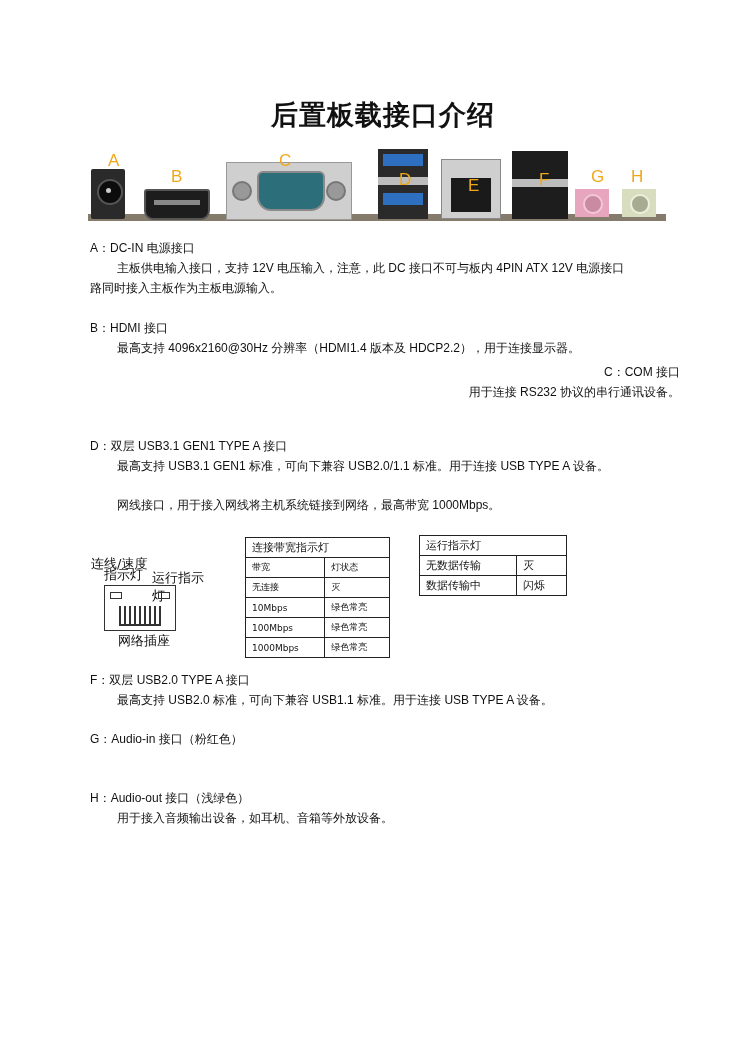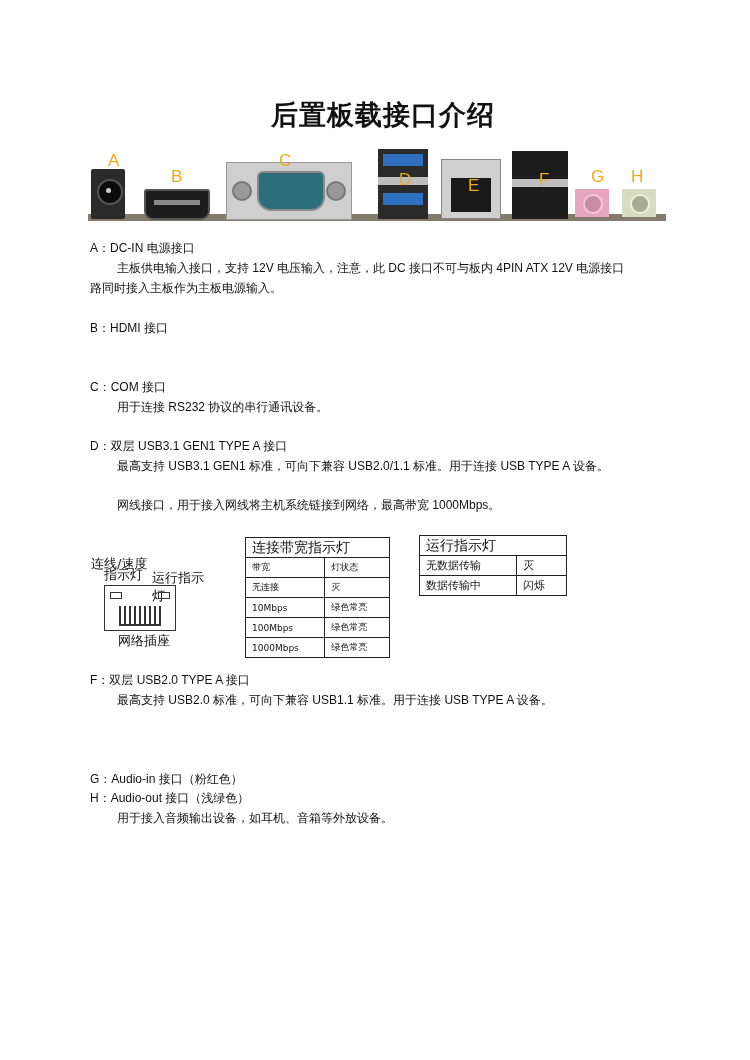--- a/index.html
+++ b/index.html
@@ -9,21 +9,21 @@
            font-size:27px; font-weight:bold; letter-spacing:1px; color:#111;padding-left:8px; }
   .ports { position:absolute; left:88px; top:145px; width:578px; height:80px; }
   .board { position:absolute; left:0; right:0; bottom:4px; height:7px; background:#857b6c; }
   .port { position:absolute; }
   .plabel { position:absolute; color:#f0a818; font-size:17px; font-family:"Liberation Sans", sans-serif; }
   .section { position:absolute; left:90px; width:590px; font-size:12px; line-height:20px; font-family:"Liberation Sans", "DejaVu Sans", sans-serif; }
   .section .head { margin:0; }
   .section .body { margin:0; text-indent:27px; }
   table.t { position:absolute; border-collapse:collapse; font-size:9px; font-family:"DejaVu Sans", sans-serif; }
   table.t td { border:1px solid #222; padding:0 6px; height:19px; }
-  table.t td.h { font-size:14px;margin-top:44px; }
+  table.t td.h { font-size:11px;margin-top:44px; }
   .diag { position:absolute; left:88px; top:556px; width:125px; height:90px; font-size:13px; font-family:"DejaVu Sans", sans-serif; }
 </style>
 </head>
 <body>
 
 <div class="title">后置板载接口介绍</div>
 
 <div class="ports">
   <div class="board"></div>
 
@@ -74,23 +74,24 @@
 </div>
 
 <div class="section" style="top:238px;">
   <p class="head">A：DC-IN 电源接口</p>
   <p class="body">主板供电输入接口，支持 12V 电压输入，注意，此 DC 接口不可与板内 4PIN ATX 12V 电源接口</p>
   <p class="head">路同时接入主板作为主板电源输入。</p>
 </div>
 
 <div class="section" style="top:318px;">
   <p class="head">B：HDMI 接口</p>
+  <p class="body">最高支持 4096x2160@30Hz 分辨率（HDMI1.4 版本及 HDCP2.2），用于连接显示器。</p>
 </div>
 
-<div class="section" style="top:377px;">
+<div class="section" style="top:362px;text-align:right;">
   <p class="head">C：COM 接口</p>
   <p class="body">用于连接 RS232 协议的串行通讯设备。</p>
 </div>
 
 <div class="section" style="top:436px;">
   <p class="head">D：双层 USB3.1 GEN1 TYPE A 接口</p>
   <p class="body">最高支持 USB3.1 GEN1 标准，可向下兼容 USB2.0/1.1 标准。用于连接 USB TYPE A 设备。</p>
 </div>
 
 <div class="section" style="top:495px;">
@@ -153,20 +154,20 @@
     <td>闪烁</td>
   </tr>
 </tbody>
   </table>
 
 <div class="section" style="top:670px;">
   <p class="head">F：双层 USB2.0 TYPE A 接口</p>
   <p class="body">最高支持 USB2.0 标准，可向下兼容 USB1.1 标准。用于连接 USB TYPE A 设备。</p>
 </div>
 
-<div class="section" style="top:769px;">
+<div class="section" style="top:729px;">
   <p class="head">G：Audio-in 接口（粉红色）</p>
 </div>
 
 <div class="section" style="top:788px;">
   <p class="head">H：Audio-out 接口（浅绿色）</p>
   <p class="body">用于接入音频输出设备，如耳机、音箱等外放设备。</p>
 </div>
 
 </body></html>

